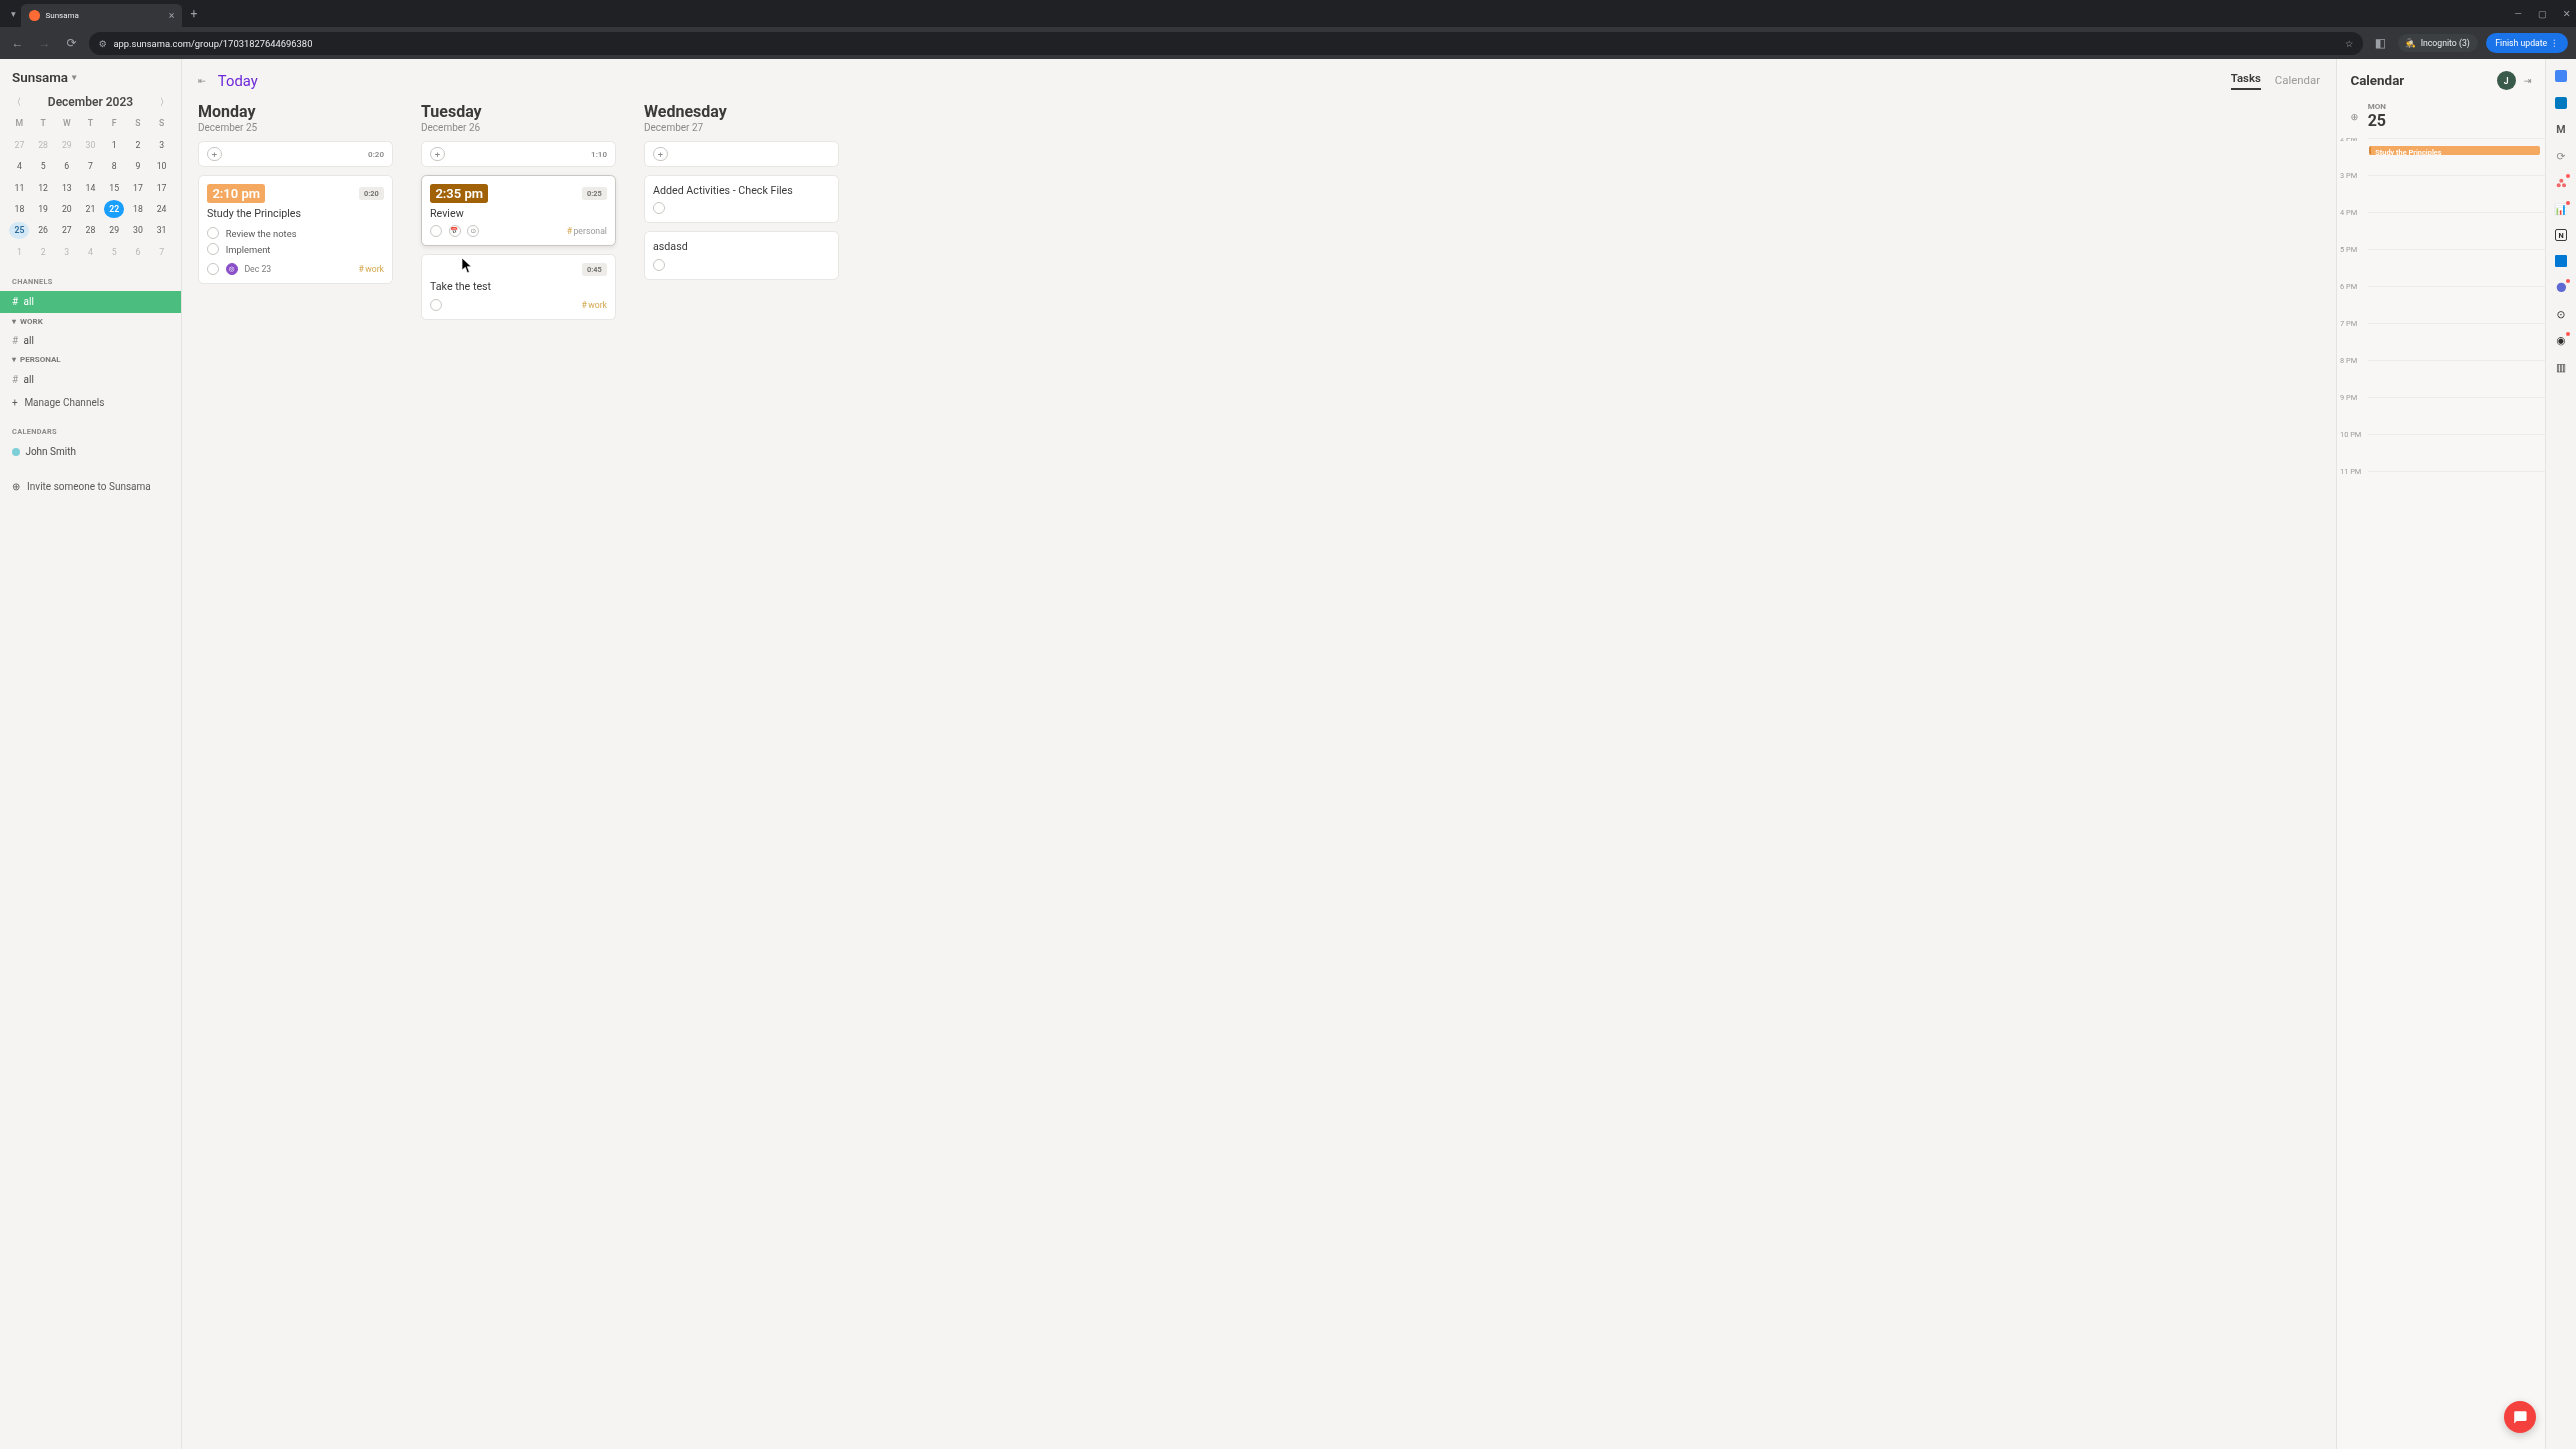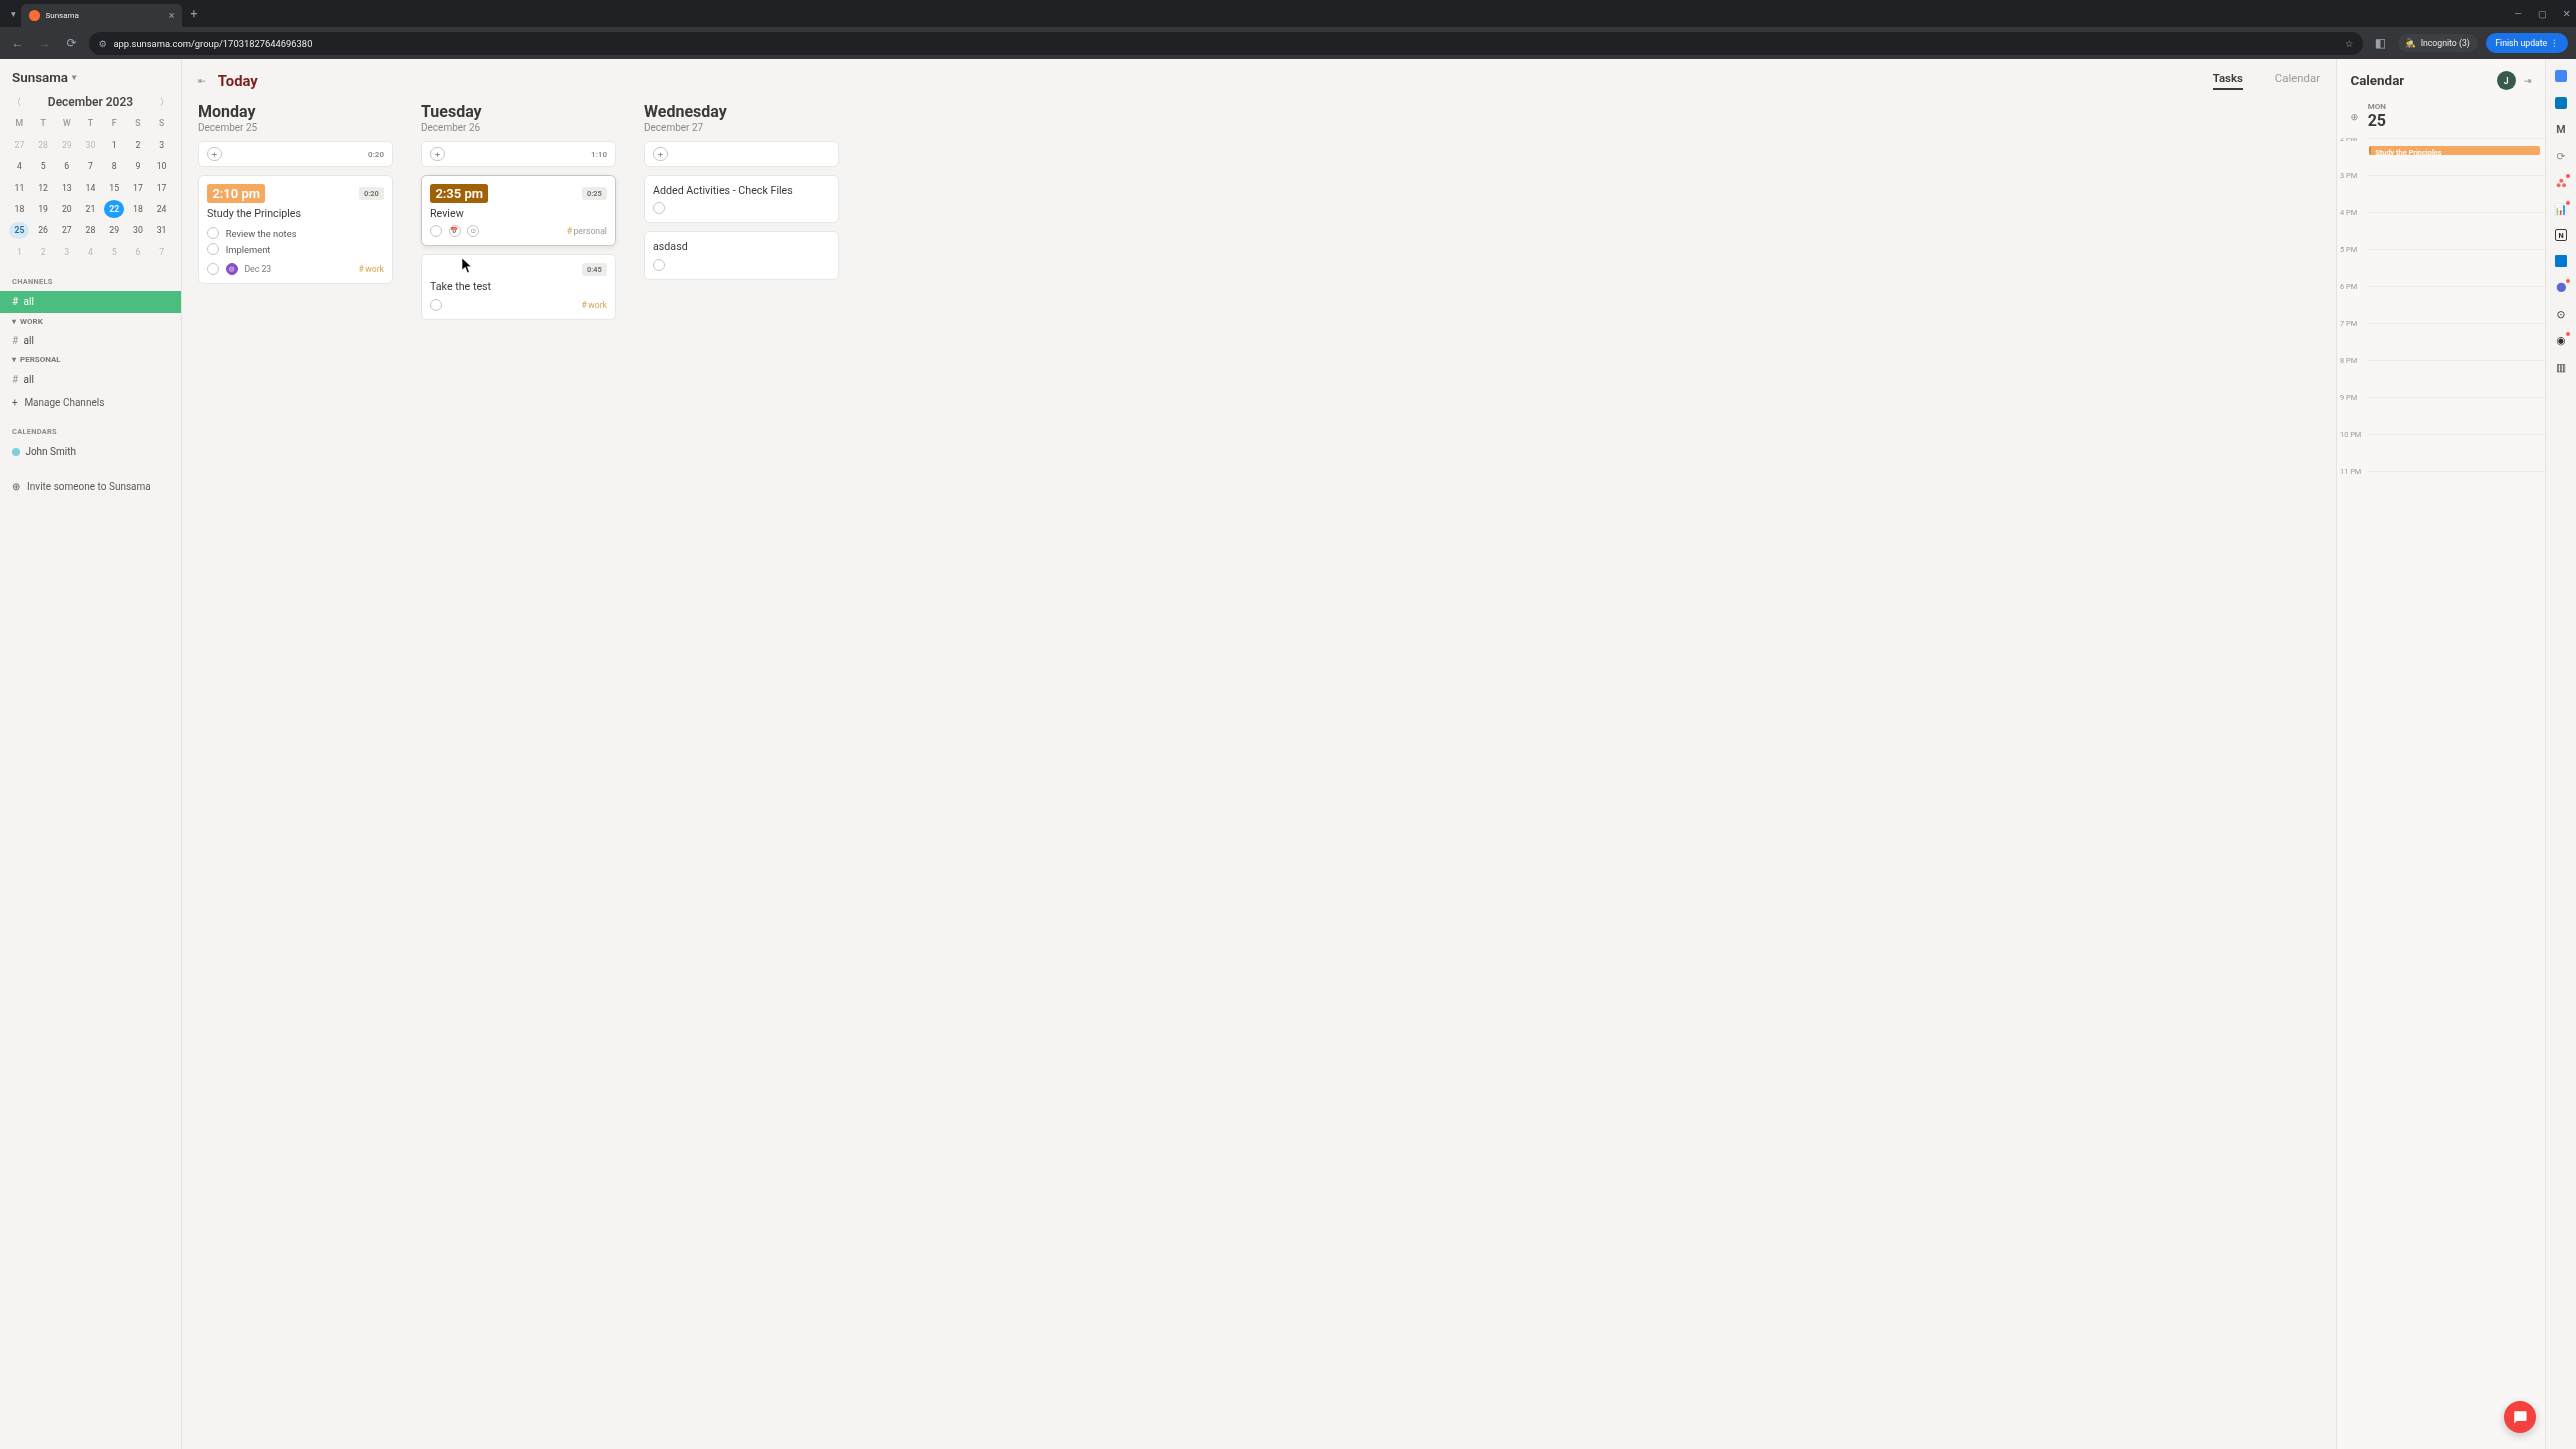--- a/index.html
+++ b/index.html
@@ -38,22 +38,22 @@
 .sec-label{padding:12px 12px 5.4px;font-size:7.4px;font-weight:700;color:#8a8a8a;letter-spacing:0.3px}
 .channel-item{padding:5.4px 12px;display:flex;align-items:center;gap:5.4px;font-size:10px;color:#4a4a4a;cursor:pointer}
 .channel-item.active{background:#4abd7f;color:#fff}
 .group-header{padding:4px 12px;display:flex;align-items:center;gap:4px;font-size:8px;font-weight:700;color:#7a7a7a;cursor:pointer}
 .manage{padding:6.7px 12px;display:flex;align-items:center;gap:6.7px;font-size:10px;color:#5a5a5a;cursor:pointer}
 .cal-dot{width:8px;height:8px;border-radius:50%;background:#7fcfd8}
 .main{flex:1;display:flex;overflow:hidden}
 .board{flex:1;display:flex;flex-direction:column;overflow:hidden}
 .board-header{height:43px;display:flex;align-items:center;padding:0 16px;gap:12px}
 .collapse-btn{color:#8a8a8a;cursor:pointer}
-.today-label{font-size:14.8px;font-weight:700;color:#7f1d1d}
-.tabs{margin-left:auto;display:flex;gap:32px;align-items:flex-start}
+.today-label{font-size:14.8px;font-weight:400;color:#6d28d9}
+.tabs{margin-left:auto;display:flex;gap:14px;align-items:flex-end}
 .tab-item{font-size:11.4px;color:#9a9a9a;cursor:pointer;padding-bottom:2.7px}
 .tab-item.active{color:#3a3a3a;font-weight:600;border-bottom:2px solid #3a3a3a}
 .columns{flex:1;display:flex;gap:28px;padding:0 16px 16px;overflow-x:auto}
 .day-col{min-width:195px;max-width:195px;display:flex;flex-direction:column}
 .day-header{margin-bottom:8px}
 .day-name{font-size:16px;font-weight:700;color:#3a3a3a}
 .day-date{font-size:10px;color:#8a8a8a;margin-top:1.3px}
 .add-row{background:#fff;border:0.7px solid #e8e6e2;border-radius:5.4px;height:25.5px;display:flex;align-items:center;padding:0 8px;margin-bottom:8px}
 .add-plus{width:14.8px;height:14.8px;border:0.7px solid #c8c6c2;border-radius:50%;display:flex;align-items:center;justify-content:center;color:#8a8a8a;font-size:9.4px;cursor:pointer}
 .time-pill{margin-left:auto;font-size:8px;color:#8a8a8a;font-weight:600}

